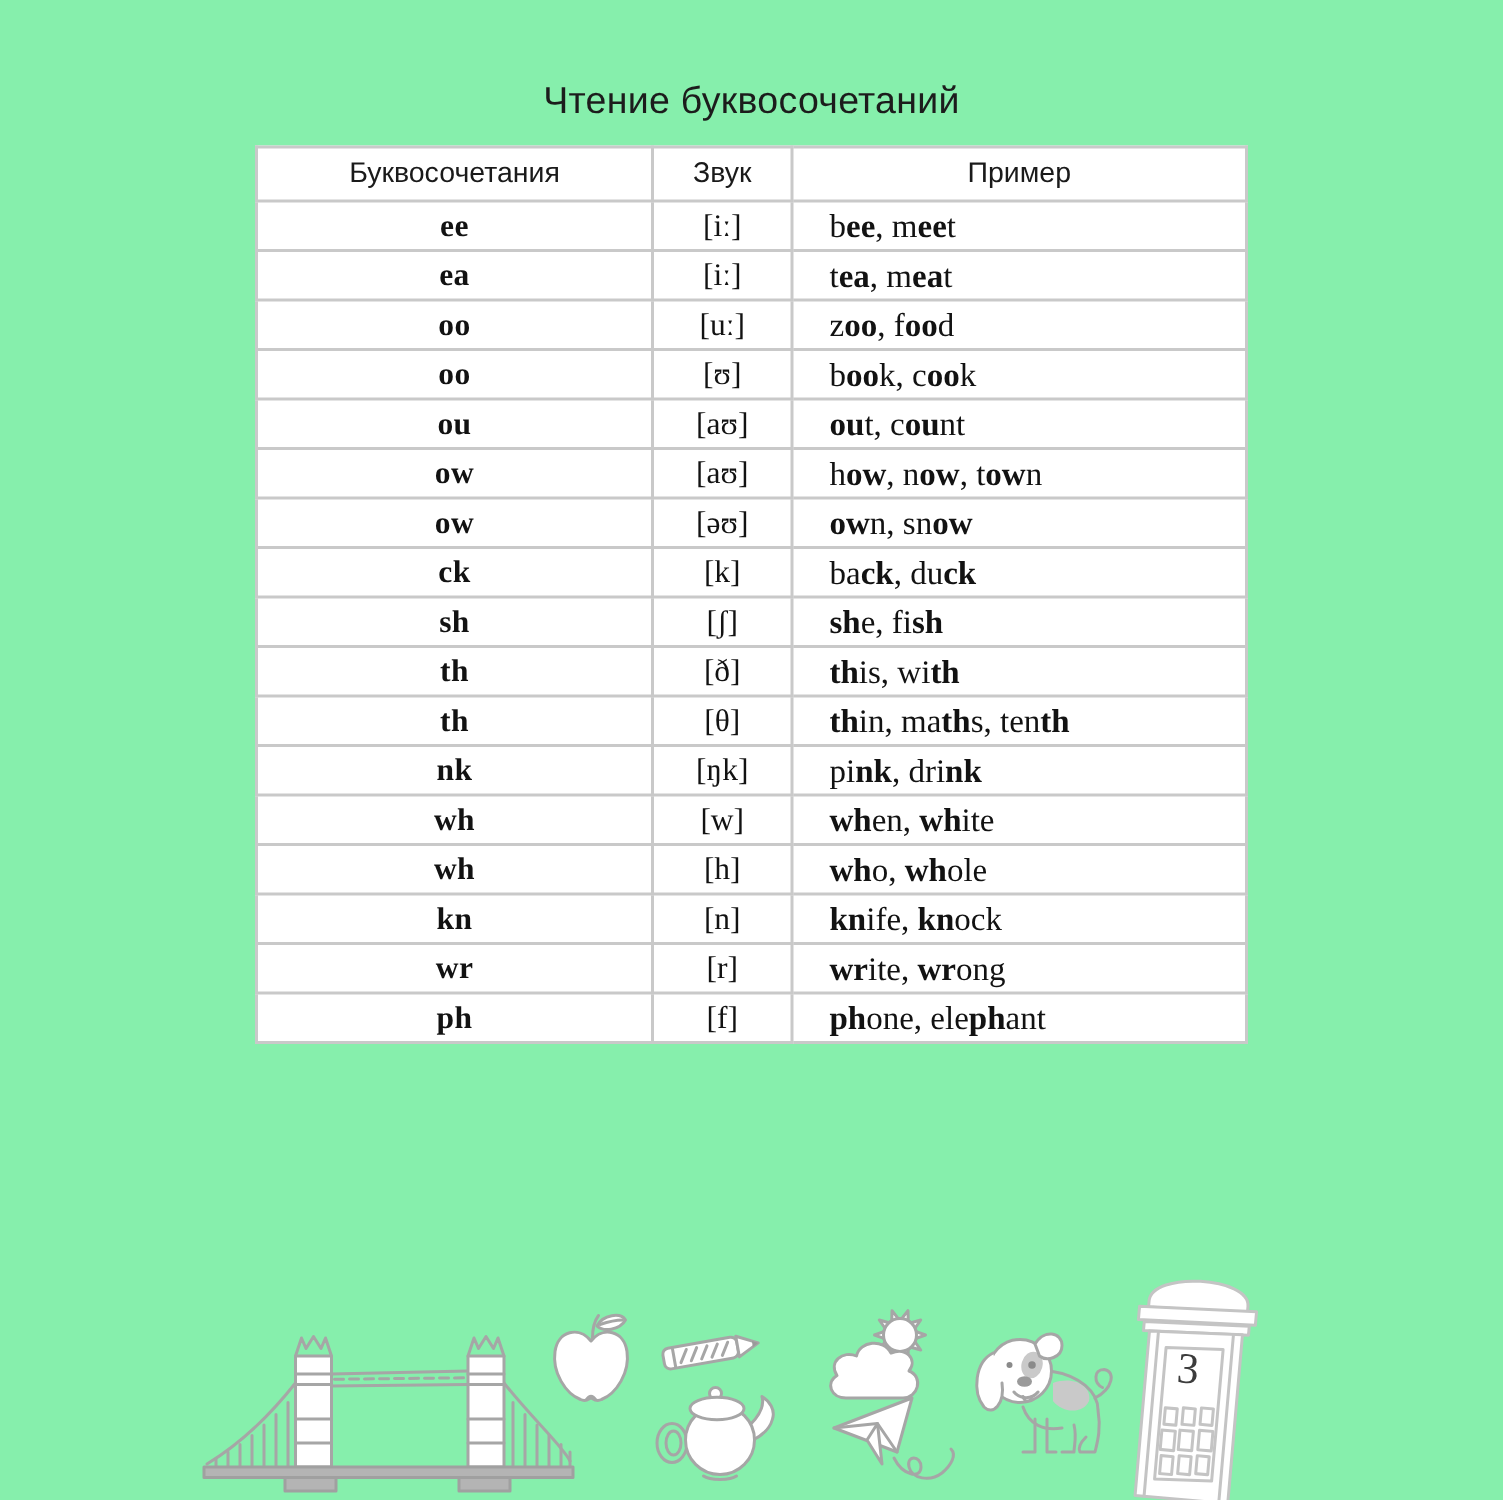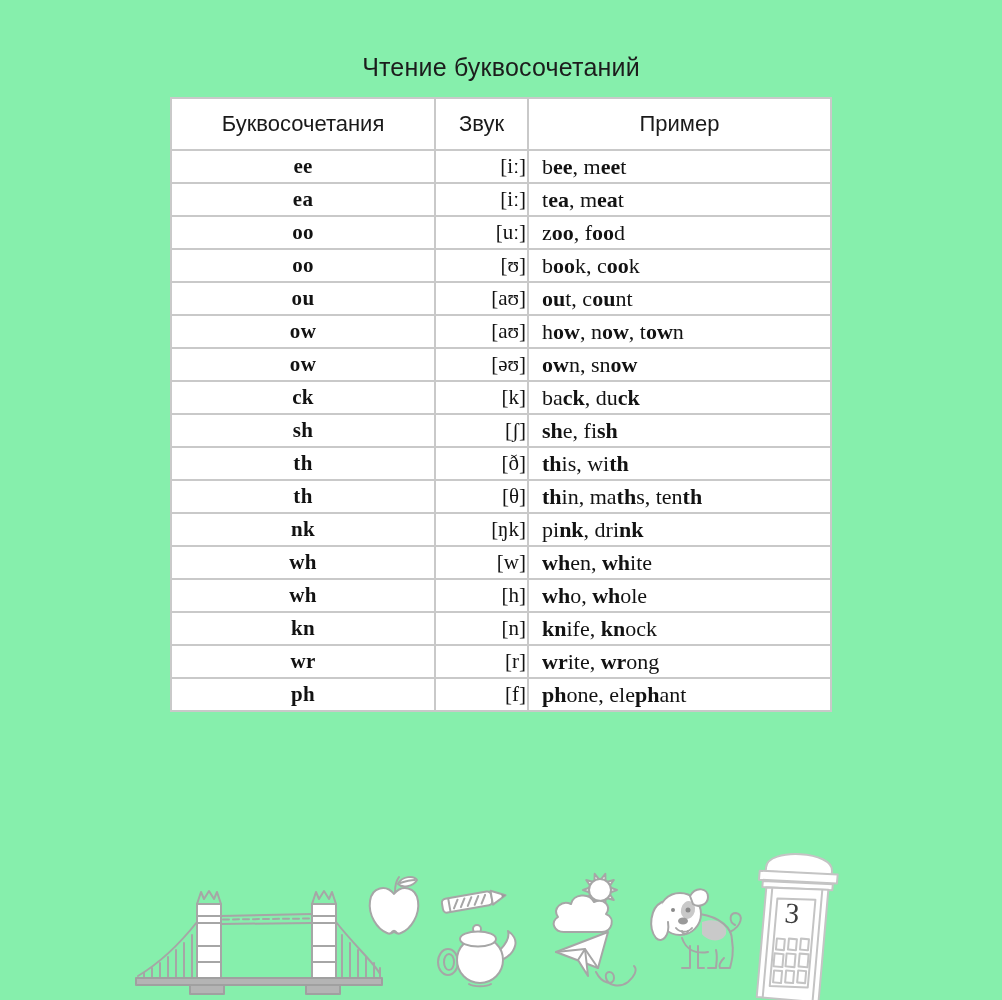--- a/index.html
+++ b/index.html
@@ -6,27 +6,27 @@
   .page{position:relative;width:1002px;height:1000px;background:#86efac;overflow:hidden;
         font-family:"Liberation Sans",sans-serif;}
   .title{position:absolute;left:171px;top:53px;width:660px;text-align:center;
          font-size:25px;color:#1c1c1c;font-weight:400;letter-spacing:.2px;}
   table.combo-table{position:absolute;left:170px;top:97px;width:660px;
          border-collapse:collapse;table-layout:fixed;background:#fff;}
   table.combo-table col.c1{width:264px;}
   table.combo-table col.c2{width:93px;}
   table.combo-table col.c3{width:303px;}
   table.combo-table th, table.combo-table td{border:2px solid #c9c9c9;box-sizing:border-box;}
-  table.combo-table th{height:52px;font-size:22px;font-weight:400;color:#1a1a1a;
+  table.combo-table th{height:36px;font-size:19px;font-weight:400;color:#1a1a1a;
          font-family:"Liberation Sans",sans-serif;text-align:center;vertical-align:middle;}
   table.combo-table td{height:33px;vertical-align:middle;color:#121212;
          font-family:"Liberation Serif",serif;}
   td.combo{text-align:center;font-weight:700;font-size:21px;letter-spacing:.3px;}
-  td.sound{text-align:right;font-size:21px;}
-  td.example{text-align:left;font-size:22px;padding-left:13px;}
+  td.sound{text-align:center;font-size:21px;}
+  td.example{text-align:left;font-size:22px;padding-left:24px;}
   td.example b{font-weight:700;}
   .doodle{position:absolute;}
   .doodle svg{display:block;overflow:visible;}
   .page-number{position:absolute;left:777px;top:897px;width:30px;height:34px;
          font-family:"Liberation Serif",serif;font-size:29px;color:#3c3c3c;
          transform:rotate(5deg);text-align:center;z-index:3;}
 </style>
 </head>
 <body>
 

